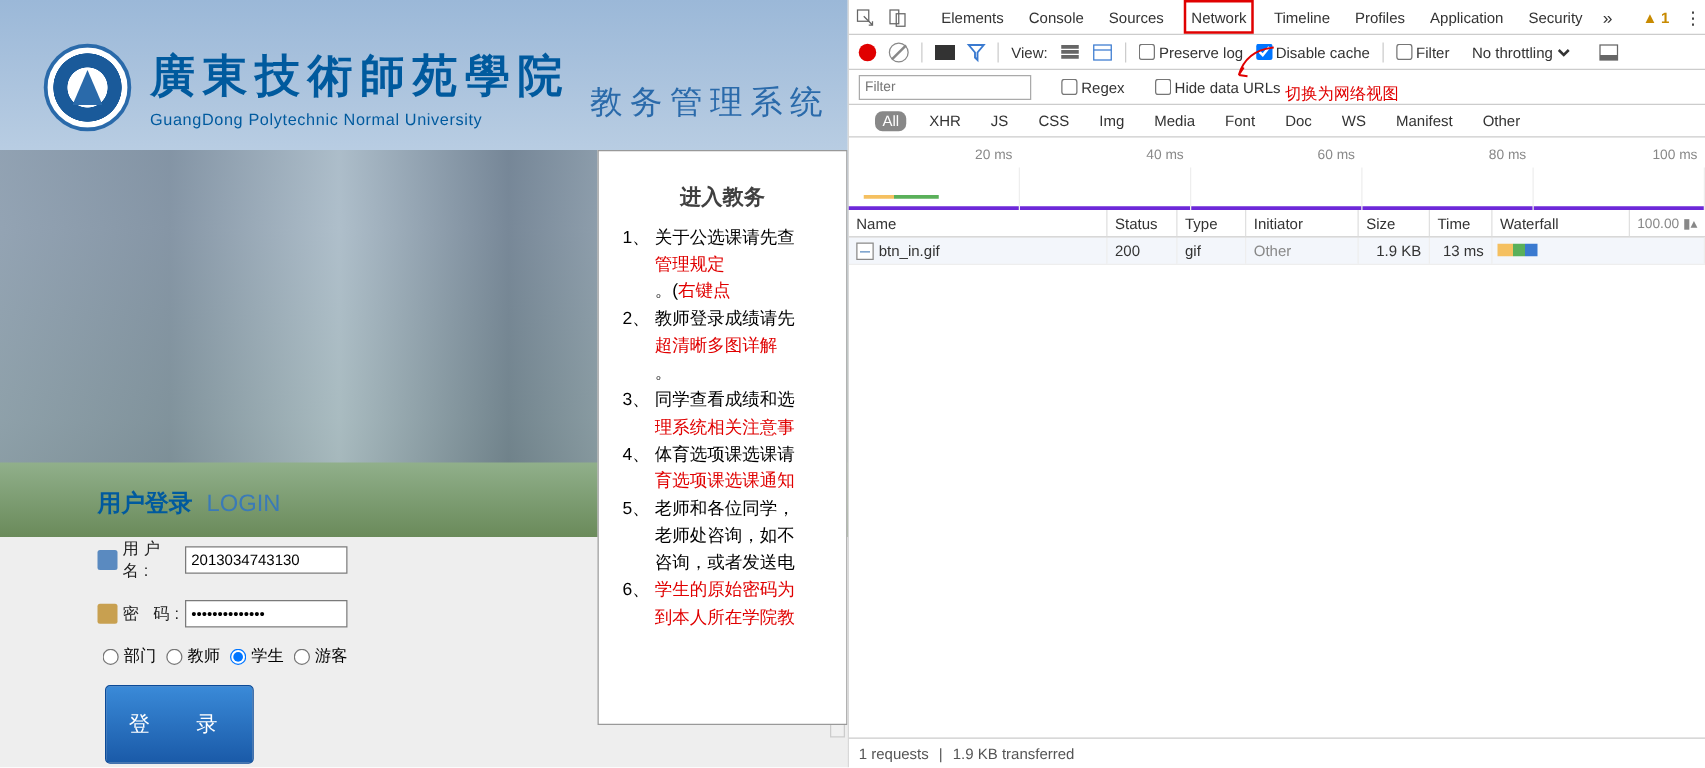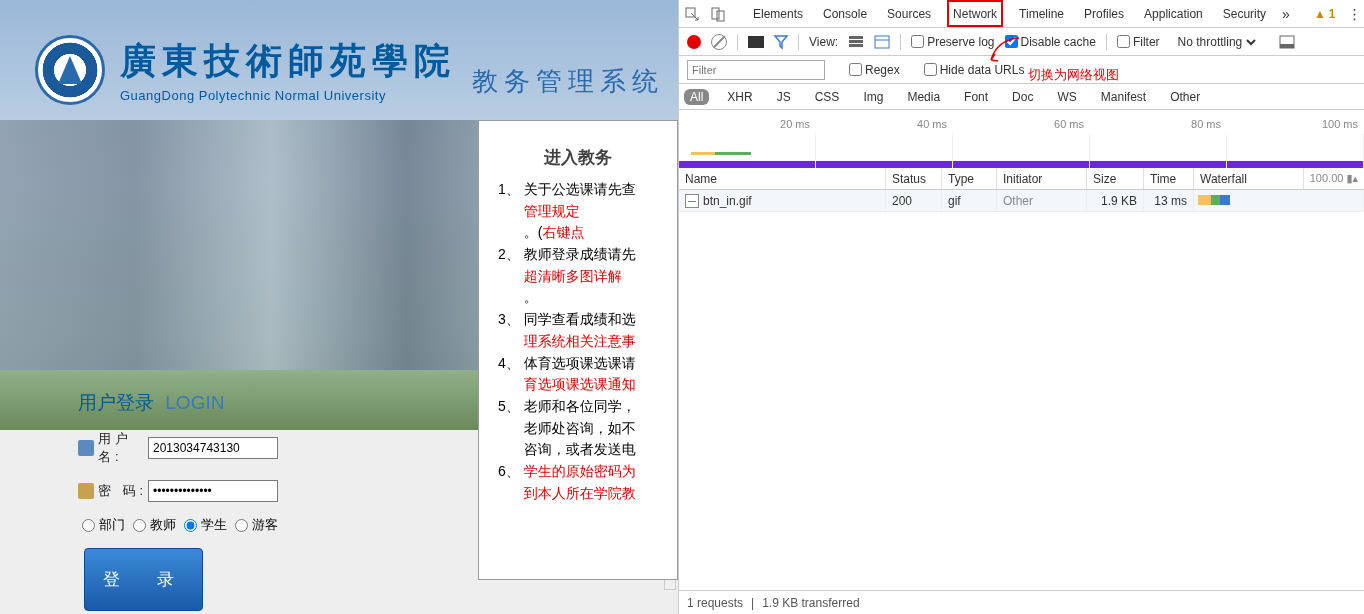--- a/index.html
+++ b/index.html
@@ -7,21 +7,21 @@
 .left{width:678px;height:100%;position:relative;background:linear-gradient(to bottom,#9bb8d8 0%,#c8d8e8 30%,#a5c4a5 55%,#6a8a5a 70%,#eee 70%,#eee 100%);overflow:hidden}
 .bg-buildings{position:absolute;left:0;top:120px;width:100%;height:250px;background:linear-gradient(to right,#8a9aaa 0%,#7a8a9a 20%,#aabac5 40%,#6a7a8a 60%,#9aaab5 80%,#8a9aa5 100%);opacity:.85}
 .logo-area{position:absolute;left:35px;top:35px;display:flex;align-items:center;z-index:5}
 .logo-badge{width:70px;height:70px;border-radius:50%;background:radial-gradient(circle,#fff 35%,#1a5a9a 36%,#1a5a9a 60%,#fff 61%);border:3px solid #2a6aaa;display:flex;align-items:center;justify-content:center;position:relative}
 .logo-badge::after{content:"";position:absolute;width:24px;height:28px;background:#2a6aaa;clip-path:polygon(50% 0,100% 100%,0 100%)}
 .uni-name{margin-left:15px}
 .uni-cn{font-size:36px;font-family:"STXingkai","KaiTi",cursive;color:#005a9e;letter-spacing:6px;font-weight:bold}
 .uni-en{font-size:13px;color:#005a9e;margin-top:2px;letter-spacing:.5px}
 .login-card{position:absolute;left:78px;top:390px;width:300px;z-index:5}
 .login-title{font-size:19px}
-.login-title .cn{color:#005a9e;font-weight:normal;margin-right:6px}
+.login-title .cn{color:#005a9e;font-weight:bold;margin-right:6px}
 .login-title .en{color:#3a7ab8;}
 .login-row{display:flex;align-items:center;margin-top:14px}
 .li-icon{width:16px;height:16px;margin-right:4px;display:inline-block;background:#5a8ac0;border-radius:2px}
 .li-label{width:50px;color:#222;font-size:13px;letter-spacing:4px}
 .li-input{width:130px;height:22px;border:1px solid #7a7a7a;padding:2px 4px;font-size:12px;background:#fff}
 .radio-row{margin-top:14px;margin-left:4px;font-size:13px;display:flex;gap:4px;align-items:center}
 .radio-row label{margin-right:4px}
 .login-btn{margin-top:14px;margin-left:6px;padding:19px 18px;background:linear-gradient(#3a8ad8,#1a5aa8);color:#fff;border:1px solid #0a4a98;border-radius:4px;font-size:17px;letter-spacing:10px;cursor:pointer}
 .cb-row{margin-top:6px;margin-left:6px}
 .read{margin-top:4px;margin-left:6px;font-size:13px}
@@ -52,24 +52,24 @@
 .cam{width:16px;height:12px;background:#333;position:relative}
 .cam::after{content:"";position:absolute;right:-4px;top:2px;border:4px solid transparent;border-left-color:#333}
 .funnel{width:14px;height:14px}
 .funnel svg{display:block}
 .cb{width:13px;height:13px}
 .annot{position:absolute;left:314px;top:4px;color:#e00000;font-size:13px}
 .arrow-ann{position:absolute;left:310px;top:8px;width:40px;height:30px;pointer-events:none}
 .arrow-ann svg path{stroke:#e00000;stroke-width:1.5;fill:none}
 .dt-filter{display:flex;align-items:center;height:28px;border-bottom:1px solid #ccc;padding:0 8px;gap:24px}
 .filter-input{width:138px;height:20px;border:1px solid #aaa;padding:1px 4px;font-size:11px}
-.dt-types{display:flex;align-items:center;height:26px;border-bottom:1px solid #ccc;padding:0 5px;gap:12px}
+.dt-types{display:flex;align-items:center;height:26px;border-bottom:1px solid #ccc;padding:0 21px;gap:12px}
 .type-pill{padding:1px 6px;border-radius:6px;cursor:pointer}
 .type-pill.active{background:#888;color:#fff}
-.dt-timeline{height:58px;border-bottom:7px solid #6d28d9;display:flex;padding:8px 0 0;position:relative}
+.dt-timeline{height:58px;border-bottom:3px solid #6d28d9;display:flex;padding:8px 0 0;position:relative}
 .tl-tick{flex:1;text-align:right;font-size:11px;color:#888;padding-right:6px;position:relative}
 .tl-tick::after{content:"";position:absolute;right:0;top:16px;width:1px;height:34px;background:#eee}
 .tl-bar{position:absolute;left:12px;bottom:6px;height:3px;width:60px;background:linear-gradient(to right,#f5c060 0%,#f5c060 40%,#5ab05a 40%,#5ab05a 100%)}
 .dt-table{flex:1;overflow:hidden;display:flex;flex-direction:column}
 .dt-th{display:flex;height:22px;border-bottom:1px solid #ccc;align-items:center;background:#fff;position:relative}
 .dt-th>div{padding:0 6px;border-right:1px solid #e0e0e0;height:100%;display:flex;align-items:center;color:#333}
 .c-name{width:207px}
 .c-status{width:56px}
 .c-type{width:55px}
 .c-init{width:90px}

